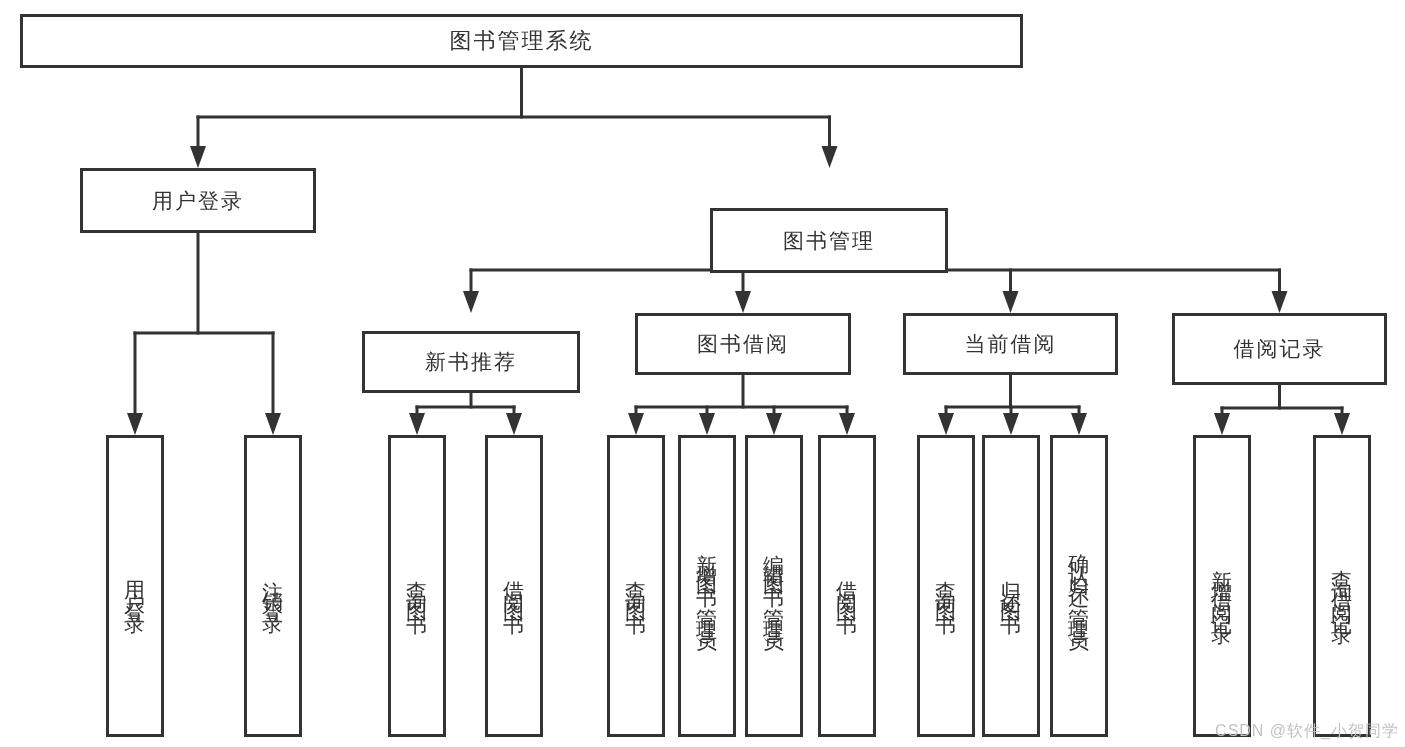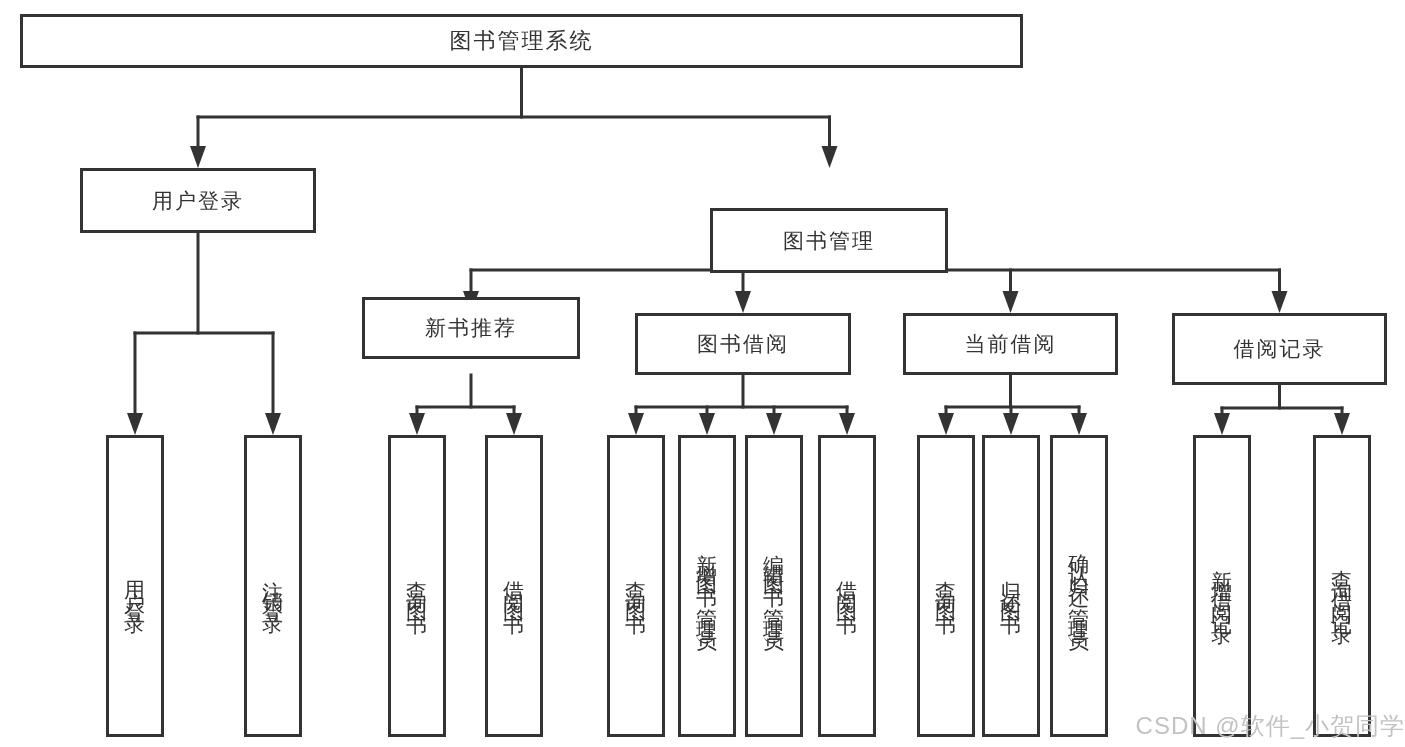--- a/index.html
+++ b/index.html
@@ -41,24 +41,24 @@
     writing-mode:vertical-rl;
     text-orientation:mixed;
     font-size:21px;
     letter-spacing:11px;
     line-height:1;
     white-space:nowrap;
     color:var(--text);
   }
   .watermark{
     position:absolute;
-    right:0;
+    right:6px;
     bottom:5px;
     color:var(--wm);
-    font-size:24px;
+    font-size:16px;
     letter-spacing:1px;
     z-index:5;
     white-space:nowrap;
   }
 </style>
 </head>
 <body>
 
 <div class="canvas">
 
@@ -121,21 +121,21 @@
     <span>图书管理系统</span>
   </div>
 
   <div class="node hbox" style="left:80px;top:168px;width:236px;height:65px;">
     <span>用户登录</span>
   </div>
   <div class="node hbox" style="left:710px;top:168px;width:238px;height:65px;margin-top:40px;">
     <span>图书管理</span>
   </div>
 
-  <div class="node hbox" style="left:362px;top:297px;width:218px;height:62px;">
+  <div class="node hbox" style="left:362px;top:331px;width:218px;height:62px;">
     <span>新书推荐</span>
   </div>
   <div class="node hbox" style="left:635px;top:313px;width:216px;height:62px;text-align:right;">
     <span>图书借阅</span>
   </div>
   <div class="node hbox" style="left:903px;top:313px;width:215px;height:62px;">
     <span>当前借阅</span>
   </div>
   <div class="node hbox" style="left:1172px;top:313px;width:215px;height:72px;">
     <span>借阅记录</span>

